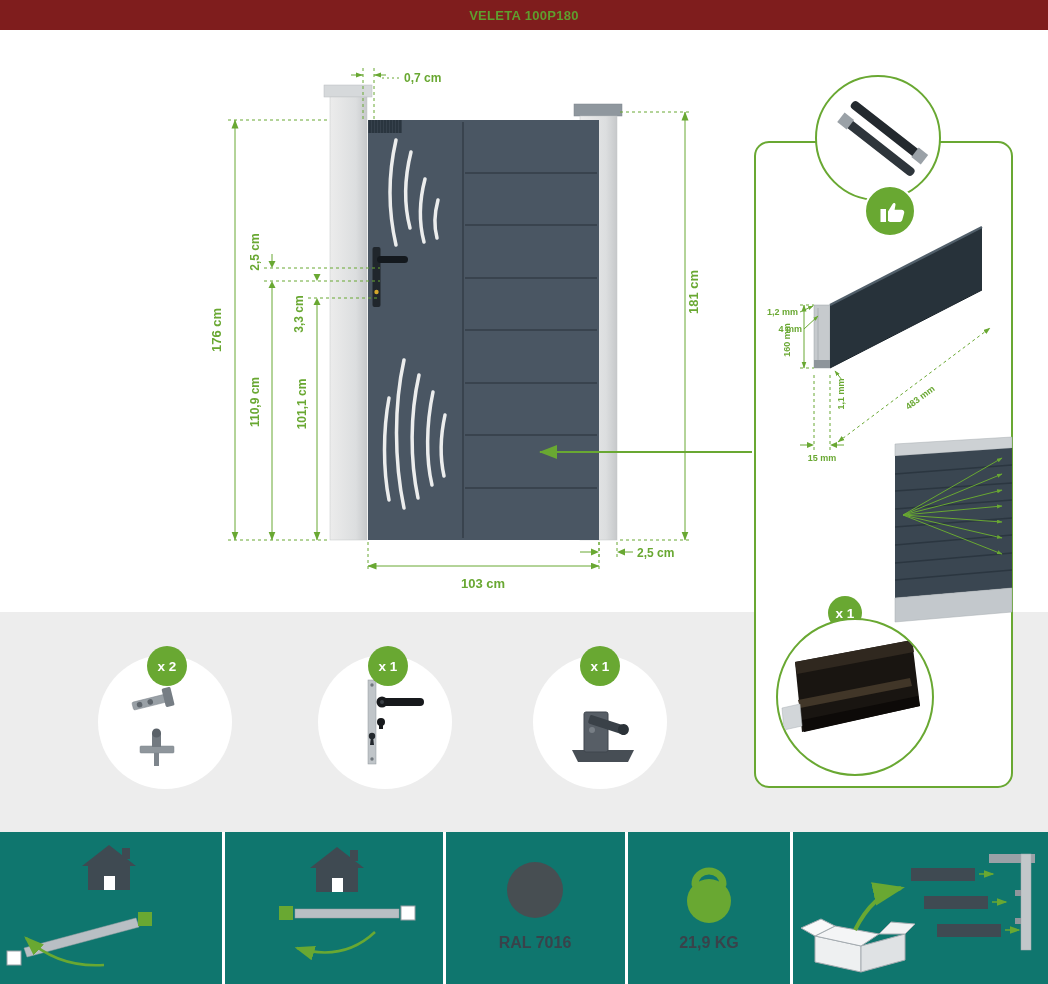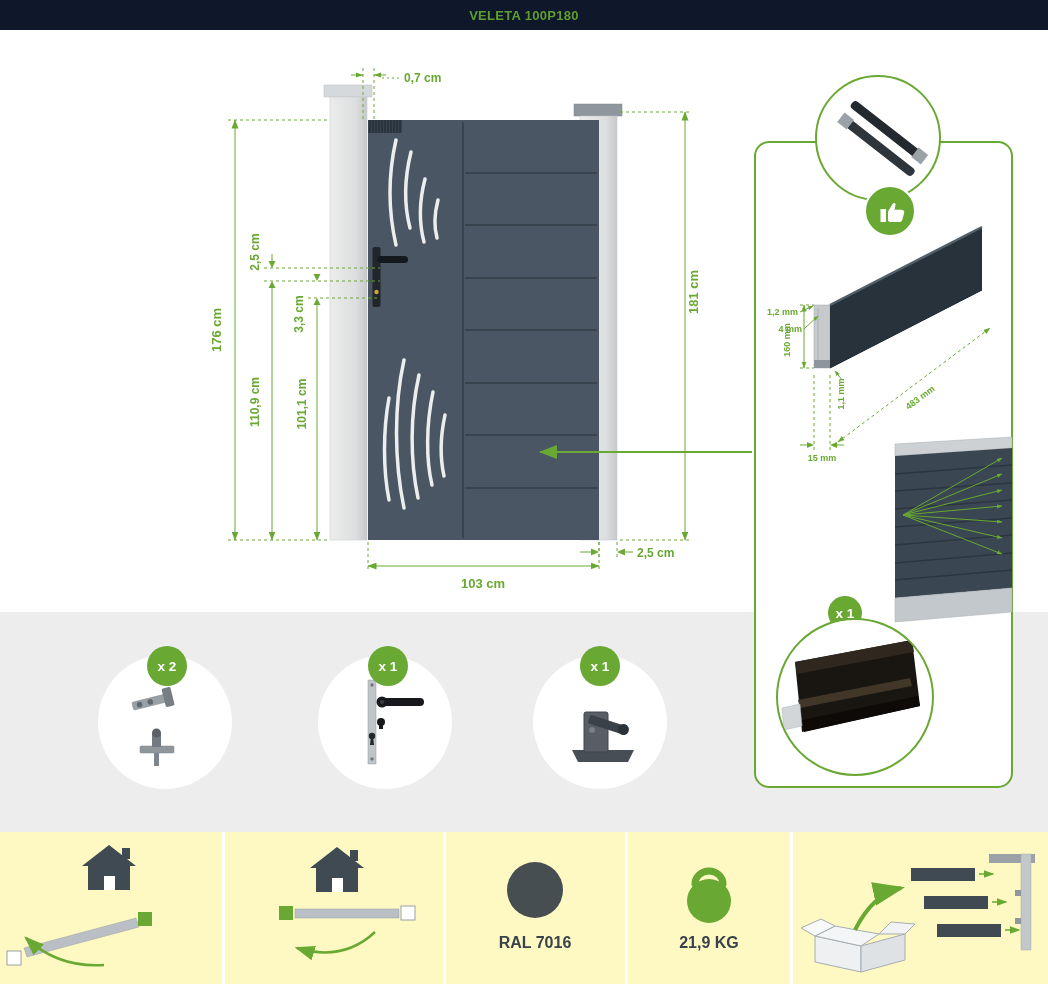--- a/index.html
+++ b/index.html
@@ -2,31 +2,31 @@
 <html><head>
 <meta charset="utf-8">
 <style>
   html,body{margin:0;padding:0;}
   body{
     width:1048px;height:984px;position:relative;background:#ffffff;
     font-family:"Liberation Sans",sans-serif;overflow:hidden;
   }
   .header{
     position:absolute;top:0;left:0;width:1048px;height:30px;
-    background:#0f172a;display:flex;align-items:center;justify-content:center;
+    background:#7f1d1d;display:flex;align-items:center;justify-content:center;
   }
   .header .title{
     color:#5f9e2e;font-size:13px;font-weight:bold;letter-spacing:.3px;
   }
   .abs{position:absolute;}
   .band{
     position:absolute;top:612px;left:0;width:1048px;height:220px;background:#ededed;
   }
   .footer-cell{
-    position:absolute;top:832px;height:152px;background:#fef9c3;
+    position:absolute;top:832px;height:152px;background:#0f766e;
   }
   svg{display:block;}
   text{font-family:"Liberation Sans",sans-serif;}
   .dim{fill:#69a832;font-size:13px;font-weight:bold;}
   .dim-m{fill:#69a832;font-size:12px;font-weight:bold;}
   .dim-s{fill:#69a832;font-size:9px;font-weight:bold;}
   .badge-t{fill:#ffffff;font-size:13.5px;font-weight:bold;text-anchor:middle;}
   .big-label{fill:#39424a;font-size:16px;font-weight:bold;text-anchor:middle;}
   .g-dash{stroke:#69a832;stroke-width:1;stroke-dasharray:3,3;fill:none;}
   .g-dot{stroke:#69a832;stroke-width:1;stroke-dasharray:2,3;fill:none;}

